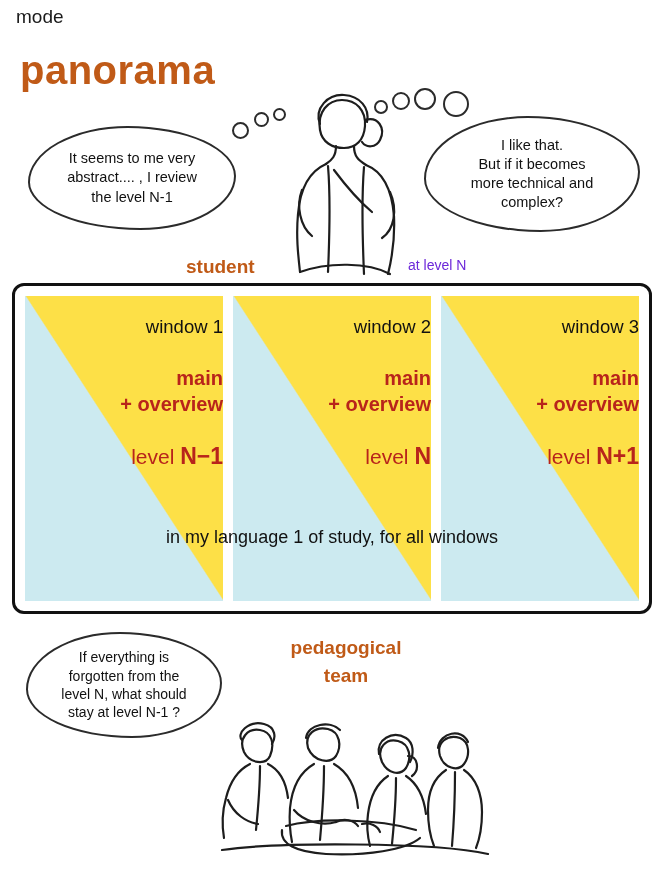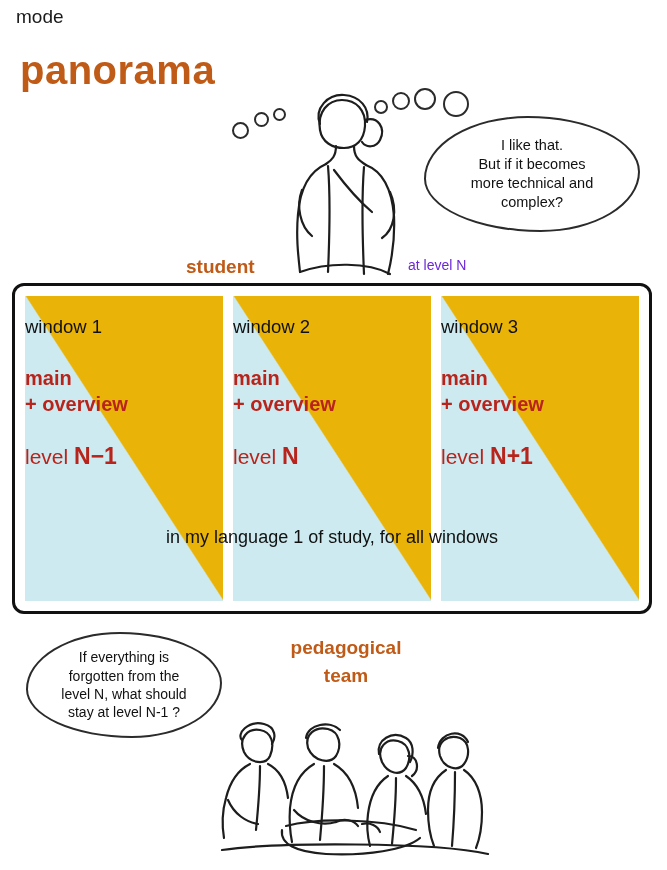--- a/index.html
+++ b/index.html
@@ -146,23 +146,23 @@
     left: 10px;
     top: 10px;
     right: 10px;
     bottom: 10px;
     display: flex;
     gap: 10px;
   }
   .window {
     position: relative;
     flex: 1 1 0;
-    background: #eab308;
+    background: #fde047;
     overflow: hidden;
-    text-align: left;
+    text-align: right;
   }
   
   .window::after {
     content: "";
     position: absolute;
     inset: 0;
     background: linear-gradient(to bottom left, rgba(0,0,0,0) 49.6%, #cceaf0 50%);
     z-index: 0;
   }
   .window > * { position: relative; z-index: 1; }
@@ -202,20 +202,25 @@
   }
 </style>
 </head>
 <body>
 
 <div class="page">
 
   <div class="mode-label">mode</div>
   <div class="title">panorama</div>
 
+  <div class="bubble cloud" id="bubble-student-left">
+    <span class="txt">It seems to me very
+abstract.... , I review
+the level N-1</span>
+  </div>
   <div class="bubble cloud" id="bubble-student-right">
     <span class="txt">I like that.
 But if it becomes
 more technical  and
 complex?</span>
   </div>
 
   <div class="dot" style="left:232px; top:122px; width:13px; height:13px;"></div>
   <div class="dot" style="left:254px; top:112px; width:11px; height:11px;"></div>
   <div class="dot" style="left:273px; top:108px; width:9px; height:9px;"></div>

